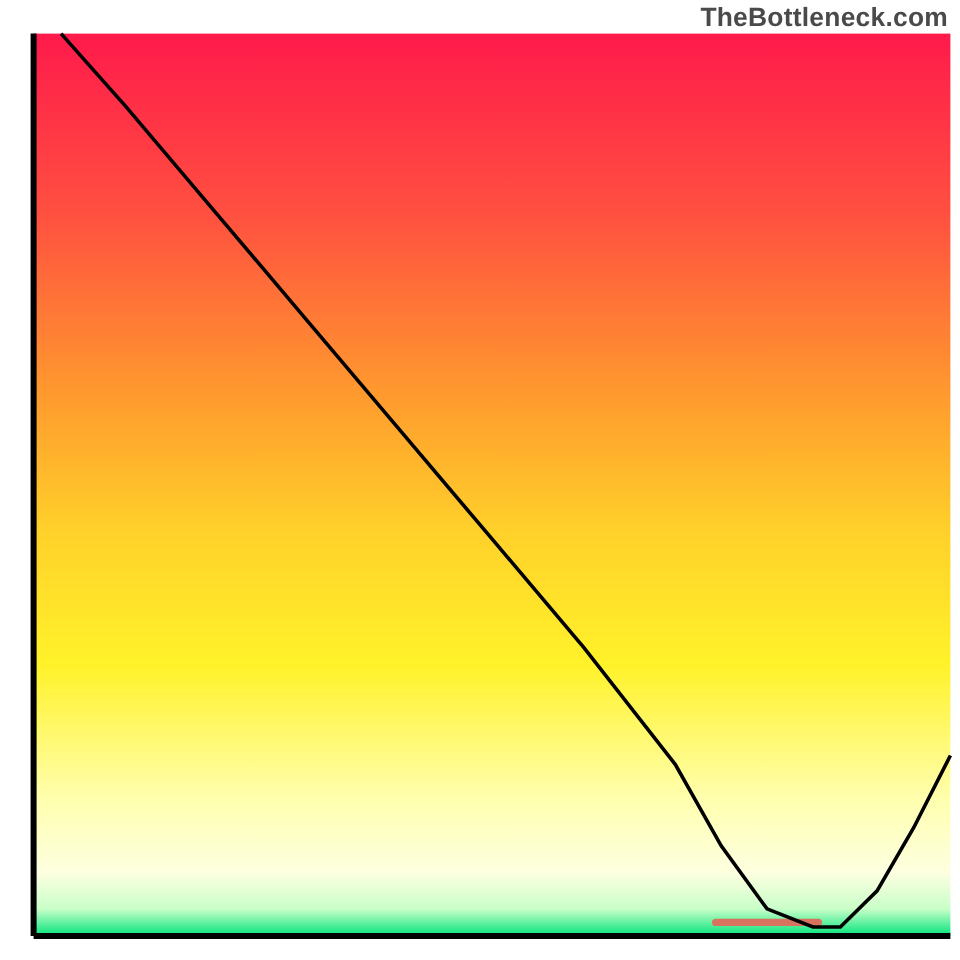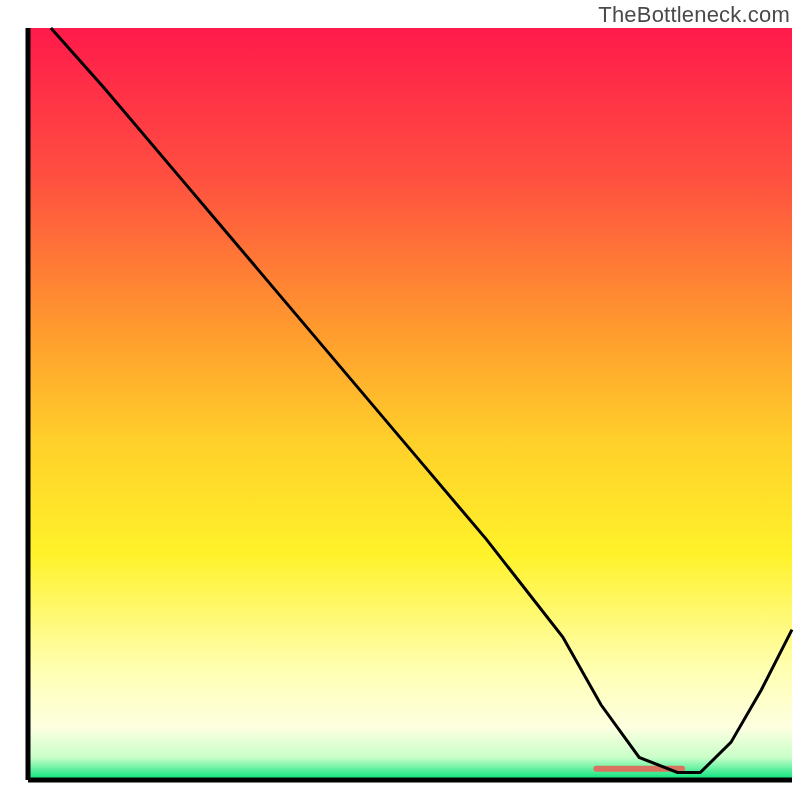--- a/index.html
+++ b/index.html
@@ -14,21 +14,21 @@
   .chart-container {
     position: relative;
     width: 800px;
     height: 800px;
   }
   .watermark {
     position: absolute;
     top: 2px;
     right: 10px;
     font-size: 22px;
-    font-weight: 400;
+    font-weight: 700;
     color: #4a4a4a;
     letter-spacing: 0.2px;
     z-index: 10;
   }
   svg.plot {
     position: absolute;
     top: 0;
     left: 0;
   }
 </style>

